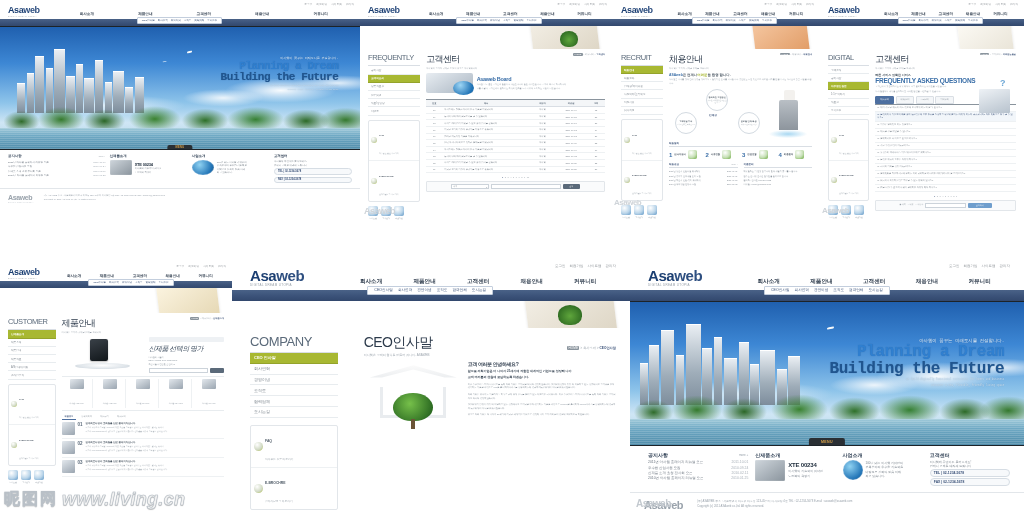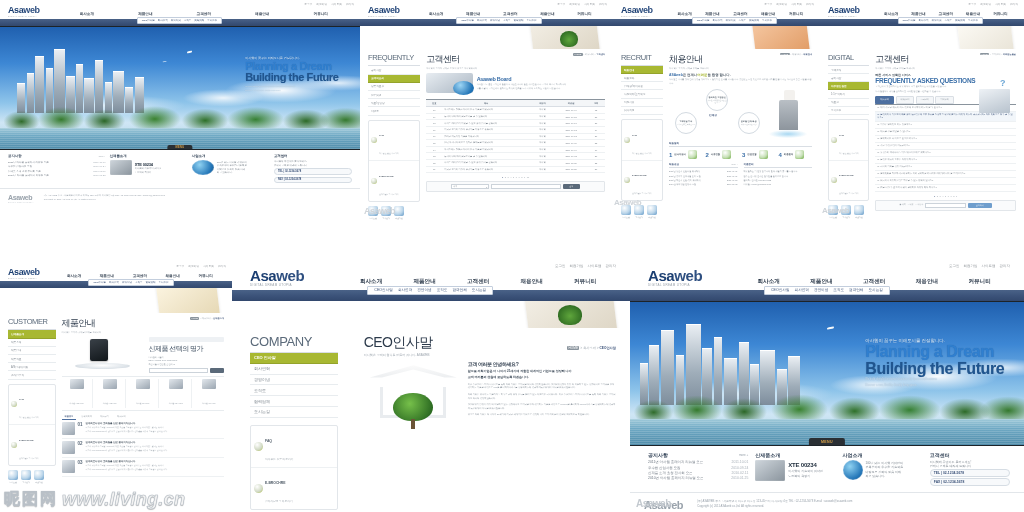--- a/index.html
+++ b/index.html
@@ -48,21 +48,21 @@
       radial-gradient(ellipse 9% 66% at 57% 66%, #2e7029, rgba(46,112,41,0) 72%),
       radial-gradient(ellipse 11% 70% at 71% 62%, #368033, rgba(54,128,51,0) 72%),
       radial-gradient(ellipse 9% 64% at 85% 68%, #2c6a27, rgba(44,106,39,0) 72%),
       radial-gradient(ellipse 10% 68% at 96% 64%, #35792e, rgba(53,121,46,0) 72%); }
   .water { position:absolute; left:0; right:0; bottom:0; height:18%;
     background:linear-gradient(180deg,#9fc9d9 0%,#6fa9c4 35%,#4d8aa8 100%); }
   .water:after { content:""; position:absolute; inset:0; opacity:.45;
     background:repeating-linear-gradient(180deg, rgba(255,255,255,.35) 0 .6px, rgba(255,255,255,0) .6px 2px); }
   .plane { position:absolute; top:20%; left:52%; width:5px; height:1.6px; background:#f4f8fb;
     border-radius:50% 10% 50% 10%; box-shadow:-26px 6px 0 -.65px rgba(255,255,255,.75); transform:rotate(-8deg); }
-  .herotext { position:absolute; right:6%; top:24%; text-shadow:0 .4px 1px rgba(0,40,80,.35); }
+  .herotext { position:absolute; right:6%; top:24%; text-align:right; text-shadow:0 .4px 1px rgba(0,40,80,.35);font-family:Liberation Mono, monospace; }
   .herotext .kr { font-size:3px; color:#eaf4fd; margin-bottom:1px; }
   .herotext .h1 { font-size:11px; font-weight:bold; color:#2f7fd0; letter-spacing:-.4px; line-height:1.02; }
   .herotext .h2 { font-size:11px; font-weight:bold; color:#20558f; letter-spacing:-.4px; line-height:1.02; }
   .herotext .sub { font-size:1.8px; color:#cfe4f4; margin-top:1.5px; line-height:1.5; }
   .menutab { position:absolute; left:50%; bottom:0; transform:translateX(-50%);
     background:#2a2f34; color:#d8a24a; font-size:2.6px; font-weight:bold;
     padding:1.2px 8px; border-radius:2px 2px 0 0; letter-spacing:.4px; }
   .heroframe { position:absolute; inset:0; border-top:1.2px solid #1d2328; border-bottom:1.2px solid #1d2328; pointer-events:none; }
 
   
@@ -198,21 +198,21 @@
   
   .pstage { display:flex; gap:4px; margin-top:3px; align-items:flex-start; }
   .pstage .shot { flex:1.1; height:34px; position:relative; }
   .pstage .shot .dev { position:absolute; left:34%; top:6%; width:22%; height:62%;
     background:linear-gradient(160deg,#3a4148,#11161a); border-radius:2px; box-shadow:0 1px 2px rgba(0,0,0,.25); }
   .pstage .shot .disc { position:absolute; left:16%; bottom:8%; width:66%; height:18%;
     border-radius:50%; background:radial-gradient(ellipse at 50% 40%,#fff,#dfe5ea 60%,#c3ccd4); }
   .pstage .info { flex:1; }
   .pstage .info .bar { height:5px; background:#eef1f4; border-radius:1px; }
   .pstage .info .sig { font-size:7px; color:#3a4a5c; font-family:"Liberation Serif", serif;
-    margin:2px 0 1.5px; letter-spacing:-.5px; }
+    font-style:italic; margin:2px 0 1.5px; letter-spacing:-.5px; }
   .pstage .info .ln { font-size:2.1px; color:#8a949d; line-height:1.6; }
   .pstage .info .row2 { display:flex; gap:2px; margin-top:2px; }
   .pstage .info .row2 .ib { flex:1; height:5px; border:.4px solid #ccd3da; background:#fff; }
   .pstage .info .row2 .gb { width:18%; height:5px; background:#5b6a7a; border-radius:1px; }
   .pthumbs { display:flex; gap:2px; margin-top:3px; border-top:.4px solid #e8ecef;
     border-bottom:.4px solid #e8ecef; padding:2px 0; }
   .pthumbs .pt { flex:1; text-align:center; border-right:.4px solid #eef1f3; }
   .pthumbs .pt:last-child { border-right:0; }
   .pthumbs .pt i { display:block; width:14px; height:10px; margin:0 auto 1px;
     background:linear-gradient(150deg,#e3e8ed,#9aa5b0); border-radius:1px; }

